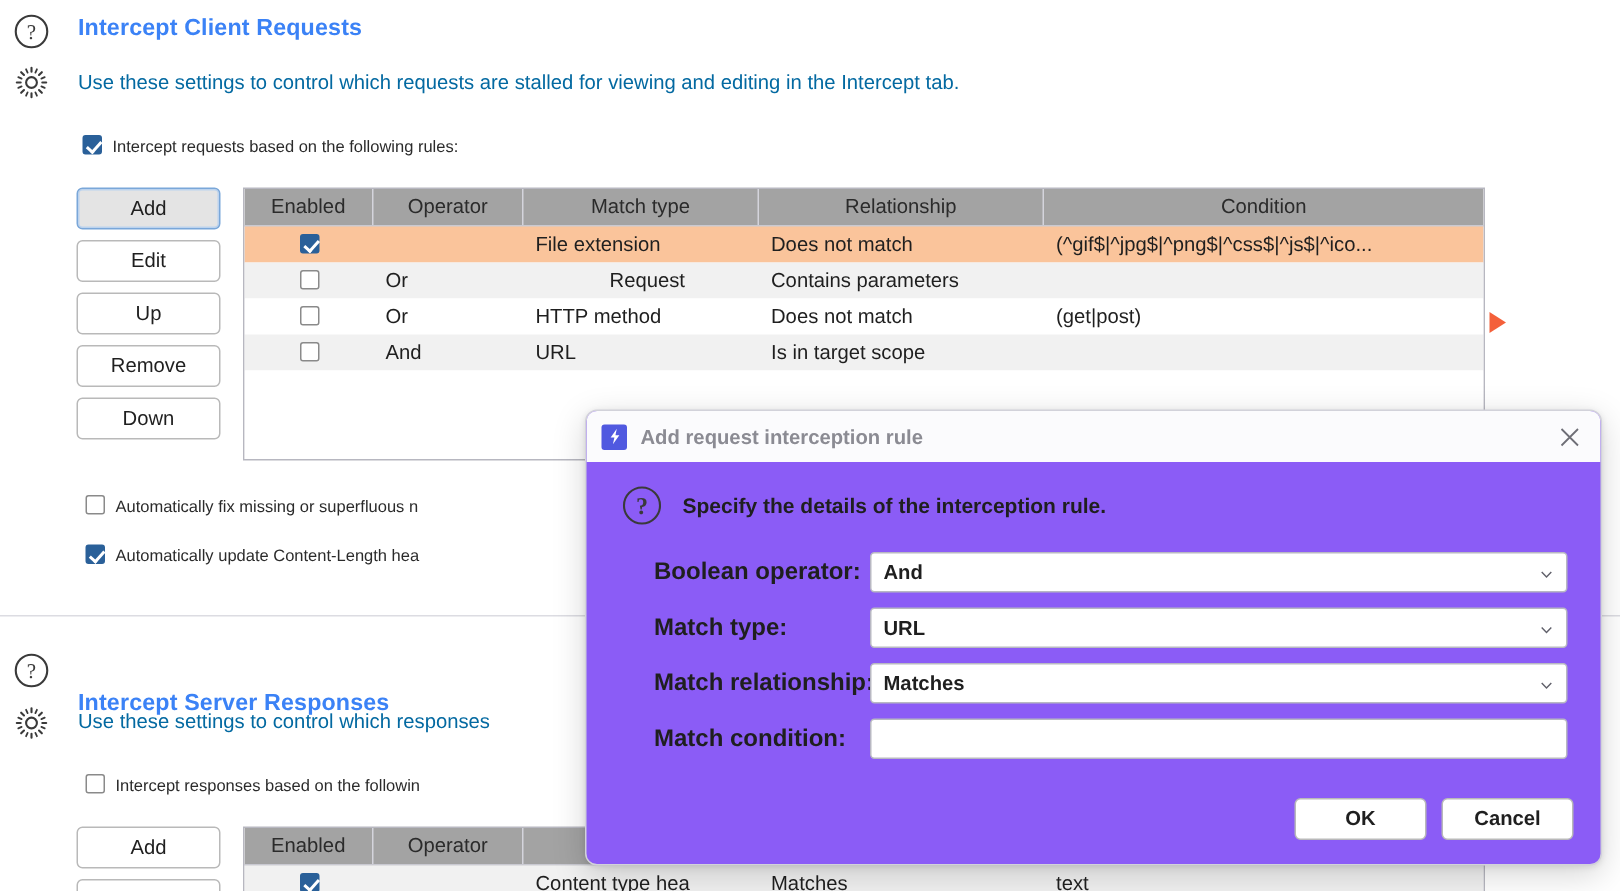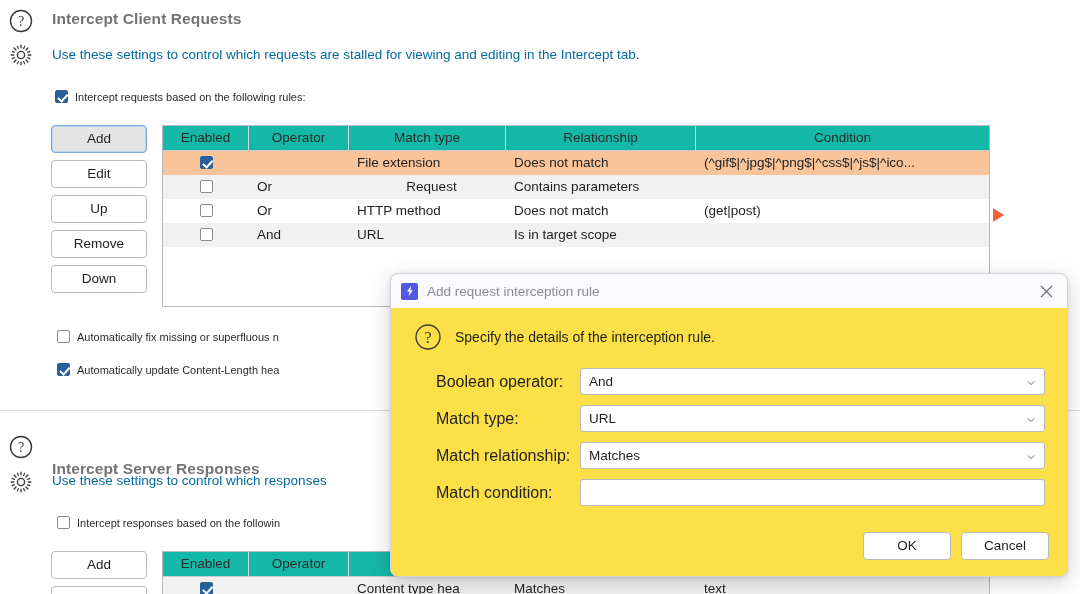--- a/index.html
+++ b/index.html
@@ -32,21 +32,21 @@
     text-align: center;
   }
 
   .help-icon, .gear-icon {
     display: block;
     width: 26px;
     height: 26px;
   }
 
   .section-title {
-    color: #737373;
+    color: #3b82f6;
     font-weight: bold;
     font-size: 15.5px;
     letter-spacing: 0.1px;
   }
 
   .section-desc {
     font-size: 13.5px;
     color: #0369a1;
     white-space: nowrap;
   }
@@ -114,21 +114,21 @@
   .tbl {
     position: absolute;
     border: 1px solid #b7b7c0;
     background: #ffffff;
     box-sizing: border-box;
     overflow: hidden;
   }
   .tbl-head {
     display: flex;
     height: 25px;
-    background: #14b8a6;
+    background: #a3a3a3;
     border-bottom: 1px solid #c9c9d1;
     box-sizing: border-box;
   }
   .tbl-head .th {
     text-align: center;
     line-height: 24px;
     font-size: 13.5px;
     color: #2b2b2b;
     border-right: 1px solid #d4d4dc;
     box-sizing: border-box;
@@ -174,26 +174,27 @@
     background: #dcdce2;
   }
 
   
   .dialog {
     position: absolute;
     left: 390px;
     top: 273px;
     width: 678px;
     height: 304px;
-    background: #fde047;
+    background: #8b5cf6;
     border: 1px solid #d2d2da;
     border-radius: 8px;
     box-shadow: 0 6px 22px rgba(0,0,0,0.17), 0 1px 4px rgba(0,0,0,0.10);
     box-sizing: border-box;
     overflow: hidden;
+    font-weight: bold;
   }
   .dlg-titlebar {
     height: 34px;
     background: #fbfbfd;
     display: flex;
     align-items: center;
     padding: 0 6px 0 10px;
     box-sizing: border-box;
   }
   .dlg-app-icon {

